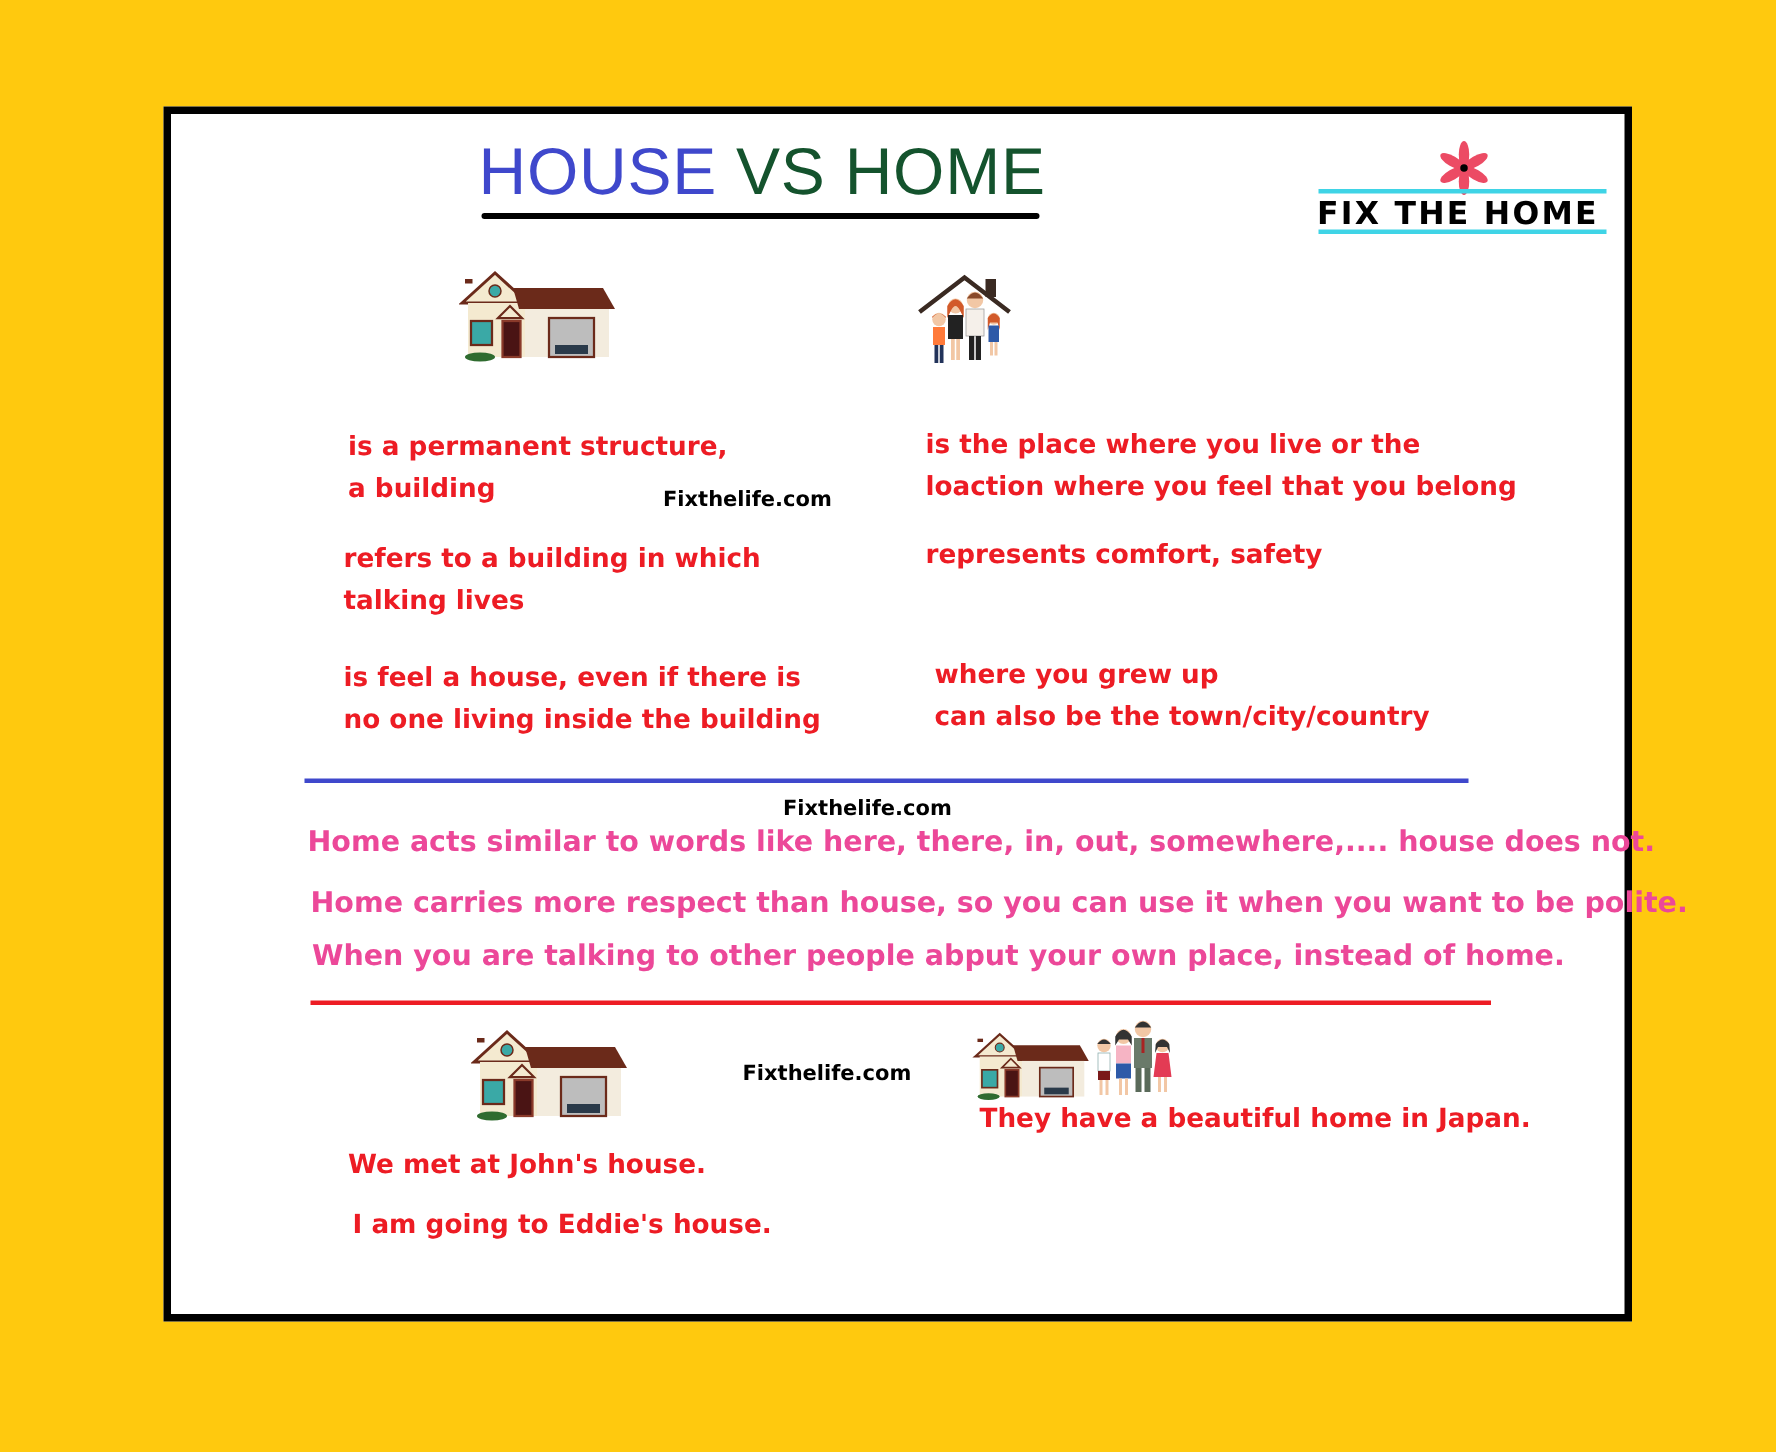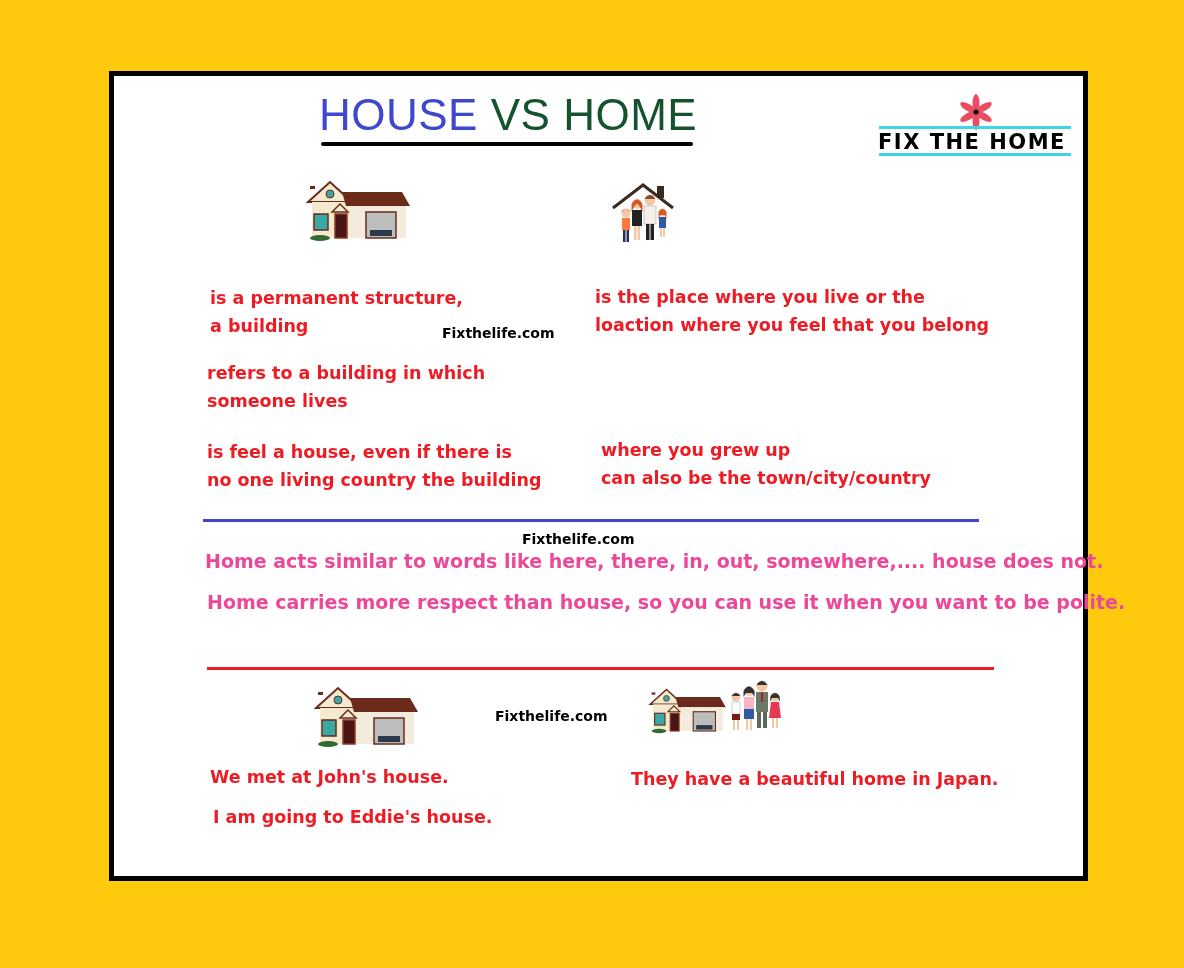--- a/index.html
+++ b/index.html
@@ -9,21 +9,21 @@
           background:#fff; border:5px solid #000; }
   .abs { position:absolute; }
   .title { left:205px; top:14px; font-size:44px; font-family:"Liberation Sans", sans-serif; letter-spacing:0.5px; white-space:nowrap; }
   .title .a { color:#3f48cc;margin-top:44px; }
   .title .b { color:#14532d; }
   .title-rule { left:207px; top:66px; width:372px; height:4px; background:#000; border-radius:2px; }
   .logo { left:762px; top:18px; width:196px; height:70px; }
   .logo .rule { position:absolute; left:3px; width:192px; height:3px; background:#3fd4e6; }
   .logo .txt { position:absolute; left:2px; top:36px; font-family:"DejaVu Sans", sans-serif; font-weight:bold;
                font-size:21px; letter-spacing:1.5px; color:#000; white-space:nowrap; }
-  .red { color:#ed1c24; font-weight:bold; font-size:17.5px; line-height:28px; white-space:nowrap; font-family:"DejaVu Sans", sans-serif; }
+  .red { color:#ed1c24; font-weight:bold; font-size:17.5px; line-height:28px; white-space:nowrap; font-family:"DejaVu Sans", sans-serif;margin-left:22px; }
   .blue { color:#ec4899; font-weight:bold; font-size:19px; white-space:nowrap; font-family:"DejaVu Sans", sans-serif; }
   .wm { color:#000; font-weight:bold; font-size:14px; white-space:nowrap; font-family:"DejaVu Sans", sans-serif; }
   .rule-blue { left:89px; top:443px; width:776px; height:3px; background:#3f48cc; }
   .rule-red { left:93px; top:591px; width:787px; height:3px; background:#ed1c24; }
 </style>
 </head>
 <body>
 
 <svg width="0" height="0" style="position:absolute">
   <defs>
@@ -107,41 +107,45 @@
     </g>
   </svg>
 
   <div class="abs red" style="left:96px;top:208px">
     <div>is a permanent structure,</div>
     <div>a building</div>
   </div>
   <div class="abs wm" style="left:328px;top:249px">Fixthelife.com</div>
   <div class="abs red" style="left:93px;top:283px">
     <div>refers to a building in which</div>
-    <div>someone lives</div>
+    <div>talking lives</div>
   </div>
   <div class="abs red" style="left:93px;top:362px">
     <div>is feel a house, even if there is</div>
-    <div>no one living country the building</div>
+    <div>no one living inside the building</div>
   </div>
 
   <div class="abs red" style="left:481px;top:207px">
     <div>is the place where you live or the</div>
     <div>loaction where you feel that you belong</div>
+  </div>
+  <div class="abs red" style="left:481px;top:280px">
+    <div>represents comfort, safety</div>
   </div>
   <div class="abs red" style="left:487px;top:360px">
     <div>where you grew up</div>
     <div>can also be the town/city/country</div>
   </div>
 
   <div class="abs rule-blue"></div>
   <div class="abs wm" style="left:408px;top:455px">Fixthelife.com</div>
 
   <div class="abs blue" style="left:91px;top:474px">Home acts similar to words like here, there, in, out, somewhere,.... house does not.</div>
   <div class="abs blue" style="left:93px;top:515px">Home carries more respect than house, so you can use it when you want to be polite.</div>
+  <div class="abs blue" style="left:94px;top:550px">When you are talking to other people abput your own place, instead of home.</div>
 
   <div class="abs rule-red"></div>
 
   <svg class="abs" style="left:200px;top:610px" width="106" height="62" viewBox="0 0 106 62">
       <use href="#house-g"></use>
     </svg>
   <div class="abs wm" style="left:381px;top:632px">Fixthelife.com</div>
 
   <svg class="abs" style="left:533px;top:612px" width="82" height="46" viewBox="0 0 106 62">
       <use href="#house-g"></use>
@@ -175,15 +179,15 @@
       <circle cx="5" cy="5" r="4.5" fill="#f2c7a5"></circle>
         <path d="M0.5,4 Q5,-2 9.5,4 L10,10 L8,6 L2,6 L0,10 Z" fill="#333"></path>
       <polygon points="1,10 9,10 11,26 -1,26" fill="#e33b54"></polygon>
       <rect x="2" y="26" width="2" height="10" fill="#f2c7a5"></rect>
         <rect x="6" y="26" width="2" height="10" fill="#f2c7a5"></rect>
     </g>
   </svg>
 
   <div class="abs red" style="left:96px;top:687px">We met at John's house.</div>
   <div class="abs red" style="left:99px;top:727px">I am going to Eddie's house.</div>
-  <div class="abs red" style="left:517px;top:689px">They have a beautiful home in Japan.</div>
+  <div class="abs red" style="left:517px;top:656px">They have a beautiful home in Japan.</div>
 
 </div>
 
 </body></html>

